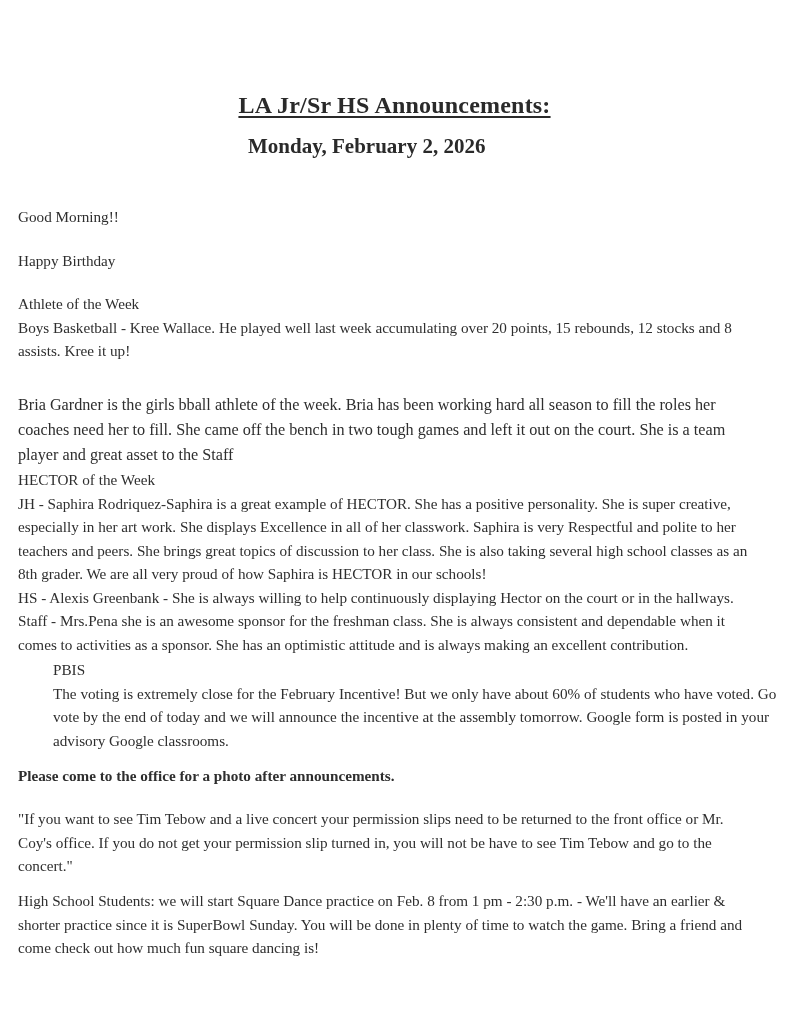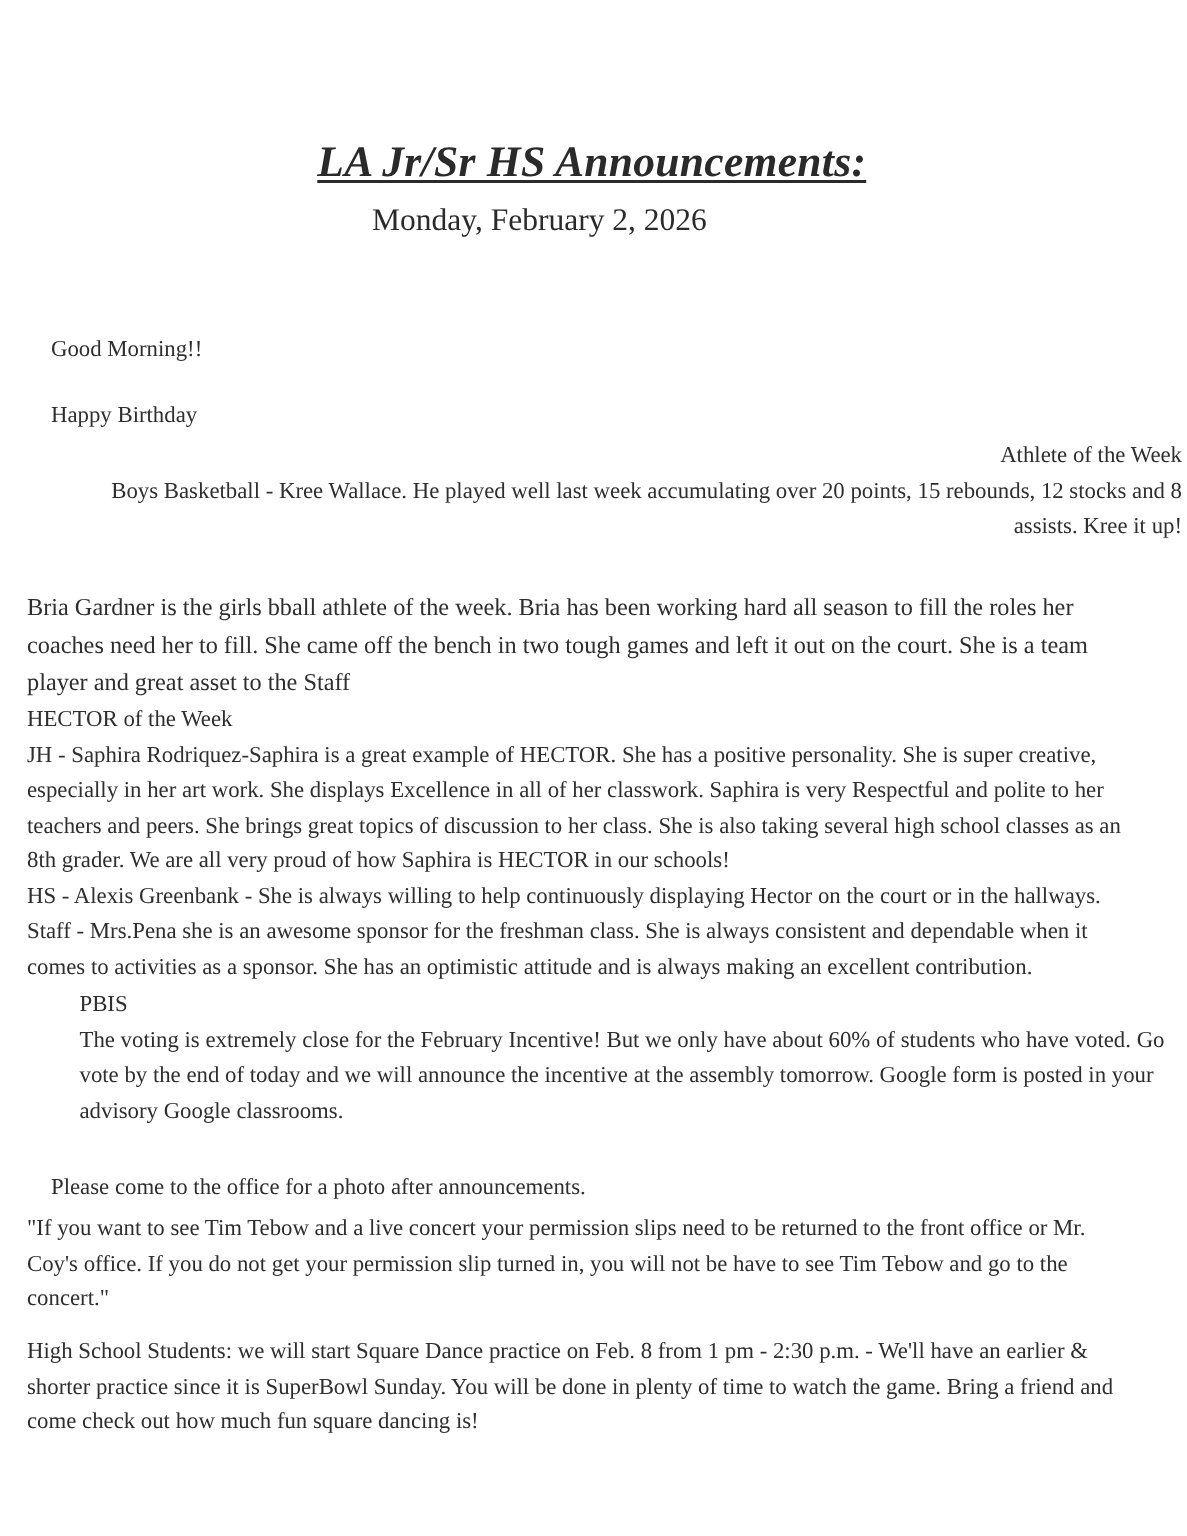--- a/index.html
+++ b/index.html
@@ -18,48 +18,47 @@
   .page {
     position: absolute;
     left: 0; top: 0;
     width: 791px; height: 1024px;
   }
   .title {
     position: absolute;
     left: 0; width: 791px;
     top: 92px;
     text-align: center;
-    font-size: 29px;
+    font-size: 24px;
     font-weight: bold;
-    font-style: italic;
     text-decoration: underline;
     text-decoration-thickness: 2px;
     text-underline-offset: 3px;
     color: #2a2a2a;
     letter-spacing: 0.2px;
   }
   .title span { position: relative; left: -1px; }
   .date {
     position: absolute;
     left: 248px;
     top: 134px;
     font-size: 21px;
-    font-weight: normal;
+    font-weight: bold;
     color: #2a2a2a;
   }
   .block {
     position: absolute;
     left: 18px;
     width: 770px;
     font-size: 15.2px;
     line-height: 23.5px;
     color: #2e2e2e;
   }
   .block p {
-    margin: 16px;
+    margin: 0;
     white-space: pre-wrap;
   }
   .block.large {
     font-size: 16.2px;
     line-height: 25px;
   }
   .line { display: block; white-space: nowrap; }
 </style>
 </head>
 <body>
@@ -70,21 +69,21 @@
   <div class="date">Monday, February 2, 2026</div>
 
   <div class="block" style="top:205px;">
     <p>Good Morning!!</p>
   </div>
 
   <div class="block" style="top:249px;">
     <p>Happy Birthday</p>
   </div>
 
-  <div class="block" style="top:292px;text-align:right;">
+  <div class="block" style="top:292px;">
     <span class="line">Athlete of the Week</span>
     <span class="line">Boys Basketball - Kree Wallace. He played well last week accumulating over 20 points, 15 rebounds, 12 stocks and 8</span>
     <span class="line">assists. Kree it up!</span>
   </div>
 
   <div class="block large" style="top:375px;margin-top:18px;">
     <span class="line">Bria Gardner is the girls bball athlete of the week. Bria has been working hard all season to fill the roles her</span>
     <span class="line">coaches need her to fill. She came off the bench in two tough games and left it out on the court. She is a team</span>
     <span class="line">player and great asset to the Staff</span>
   </div>
@@ -100,21 +99,21 @@
     <span class="line">comes to activities as a sponsor. She has an optimistic attitude and is always making an excellent contribution.</span>
   </div>
 
   <div class="block" style="top:658px;margin-left:35px;">
     <span class="line">PBIS</span>
     <span class="line">The voting is extremely close for the February Incentive! But we only have about 60% of students who have voted. Go</span>
     <span class="line">vote by the end of today and we will announce the incentive at the assembly tomorrow. Google form is posted in your</span>
     <span class="line">advisory Google classrooms.</span>
   </div>
 
-  <div class="block" style="top:764px;">
+  <div class="block" style="top:764px;font-weight:bold;">
     <p>Please come to the office for a photo after announcements.</p>
   </div>
 
   <div class="block" style="top:807px;">
     <span class="line">"If you want to see Tim Tebow and a live concert your permission slips need to be returned to the front office or Mr.</span>
     <span class="line">Coy's office. If you do not get your permission slip turned in, you will not be have to see Tim Tebow and go to the</span>
     <span class="line">concert."</span>
   </div>
 
   <div class="block" style="top:889px;">

